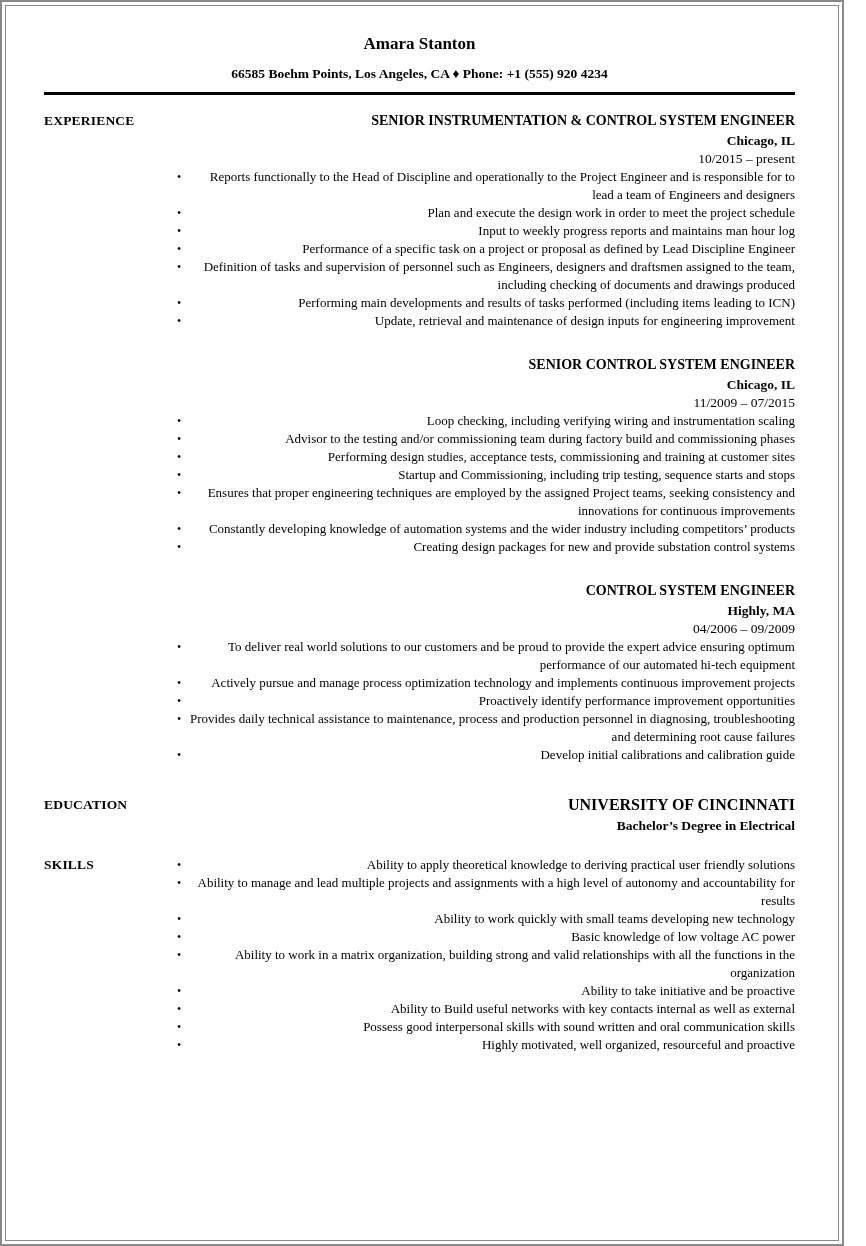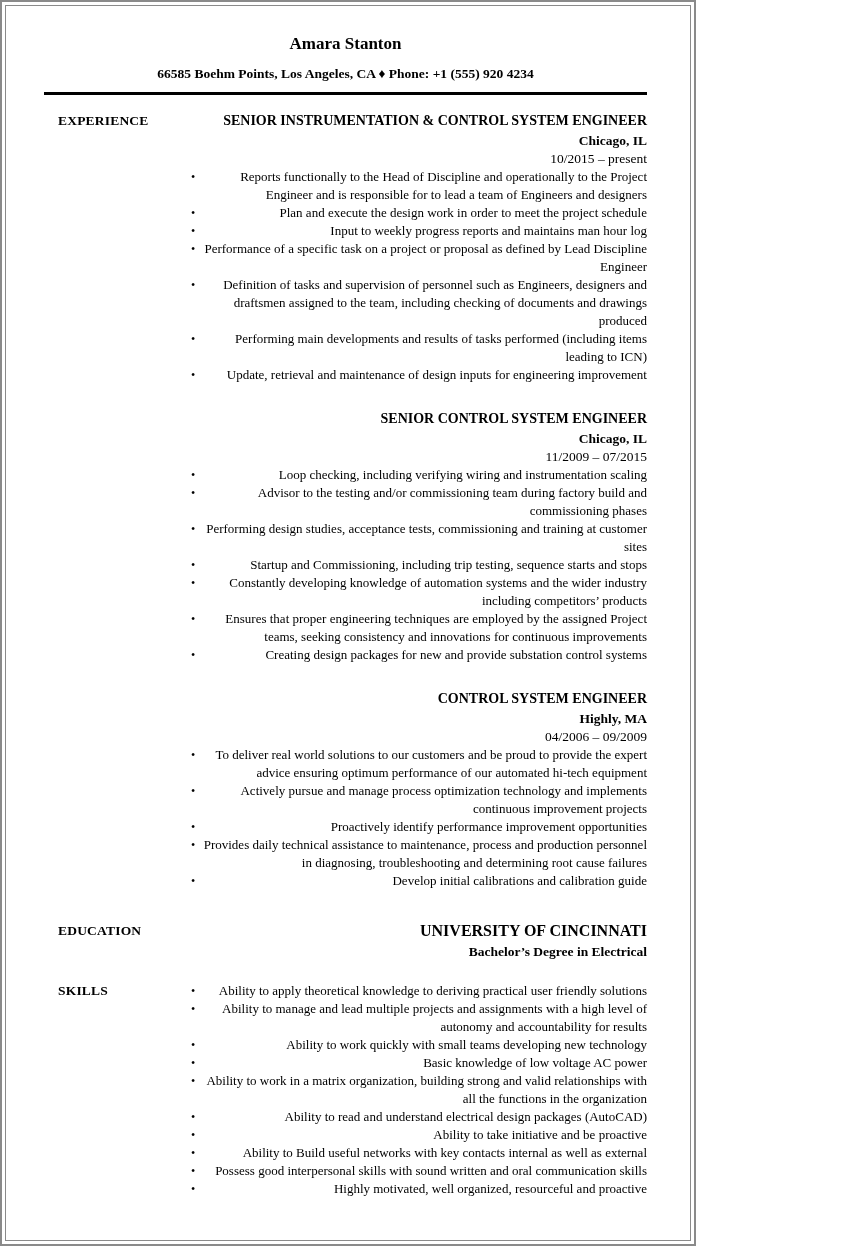--- a/index.html
+++ b/index.html
@@ -1,17 +1,17 @@
 <!DOCTYPE html>
 <html><head>
 <meta charset="utf-8">
 <style>
   html, body { margin: 0; padding: 0; background: #ffffff; }
   .page-outer {
-    width: 696px;
+    width: 844px;
     height: 1246px;
     box-sizing: border-box;
     border: 2px solid #8a8a8a;
     padding: 3px;
     background: #ffffff;
   }
   .page-inner {
     width: 100%;
     height: 100%;
     box-sizing: border-box;
@@ -35,21 +35,20 @@
     margin-top: 11px;
   }
   .header-rule {
     border: none;
     border-top: 3px solid #000000;
     margin: 10px 0 0 0;
   }
   .section-row {
     display: flex;
     align-items: flex-start;
-    margin-left: 14px;
   }
   .section-row.experience { margin-top: 17px; }
   .section-row.education  { margin-top: 32px; }
   .section-row.skills     { margin-top: 21px; }
   .section-label {
     width: 122px;
     flex: 0 0 122px;
     font-size: 13.5px;
     font-weight: bold;
     letter-spacing: 0.2px;
@@ -135,22 +134,22 @@
 
         <div class="job">
           <div class="job-title">SENIOR CONTROL SYSTEM ENGINEER</div>
           <div class="job-location">Chicago, IL</div>
           <div class="job-dates">11/2009 – 07/2015</div>
           <ul class="bullet-list">
               <li>Loop checking, including verifying wiring and instrumentation scaling</li>
               <li>Advisor to the testing and/or commissioning team during factory build and commissioning phases</li>
               <li>Performing design studies, acceptance tests, commissioning and training at customer sites</li>
               <li>Startup and Commissioning, including trip testing, sequence starts and stops</li>
+              <li>Ensures that proper engineering techniques are employed by the assigned Project teams, seeking consistency and innovations for continuous improvements</li>
               <li>Constantly developing knowledge of automation systems and the wider industry including competitors’ products</li>
-              <li>Ensures that proper engineering techniques are employed by the assigned Project teams, seeking consistency and innovations for continuous improvements</li>
               <li>Creating design packages for new and provide substation control systems</li>
             </ul>
         </div>
 
         <div class="job">
           <div class="job-title">CONTROL SYSTEM ENGINEER</div>
           <div class="job-location">Highly, MA</div>
           <div class="job-dates">04/2006 – 09/2009</div>
           <ul class="bullet-list">
               <li>To deliver real world solutions to our customers and be proud to provide the expert advice ensuring optimum performance of our automated hi-tech equipment</li>
@@ -174,21 +173,20 @@
 
     <div class="section-row skills">
       <div class="section-label">SKILLS</div>
       <div class="section-content">
         <ul class="bullet-list">
             <li>Ability to apply theoretical knowledge to deriving practical user friendly solutions</li>
             <li>Ability to manage and lead multiple projects and assignments with a high level of autonomy and accountability for results</li>
             <li>Ability to work quickly with small teams developing new technology</li>
             <li>Basic knowledge of low voltage AC power</li>
             <li>Ability to work in a matrix organization, building strong and valid relationships with all the functions in the organization</li>
-            <li>Ability to read and understand electrical design packages (AutoCAD)</li>
             <li>Ability to take initiative and be proactive</li>
             <li>Ability to Build useful networks with key contacts internal as well as external</li>
             <li>Possess good interpersonal skills with sound written and oral communication skills</li>
             <li>Highly motivated, well organized, resourceful and proactive</li>
           </ul>
       </div>
     </div>
 
   </div>
 </div>

